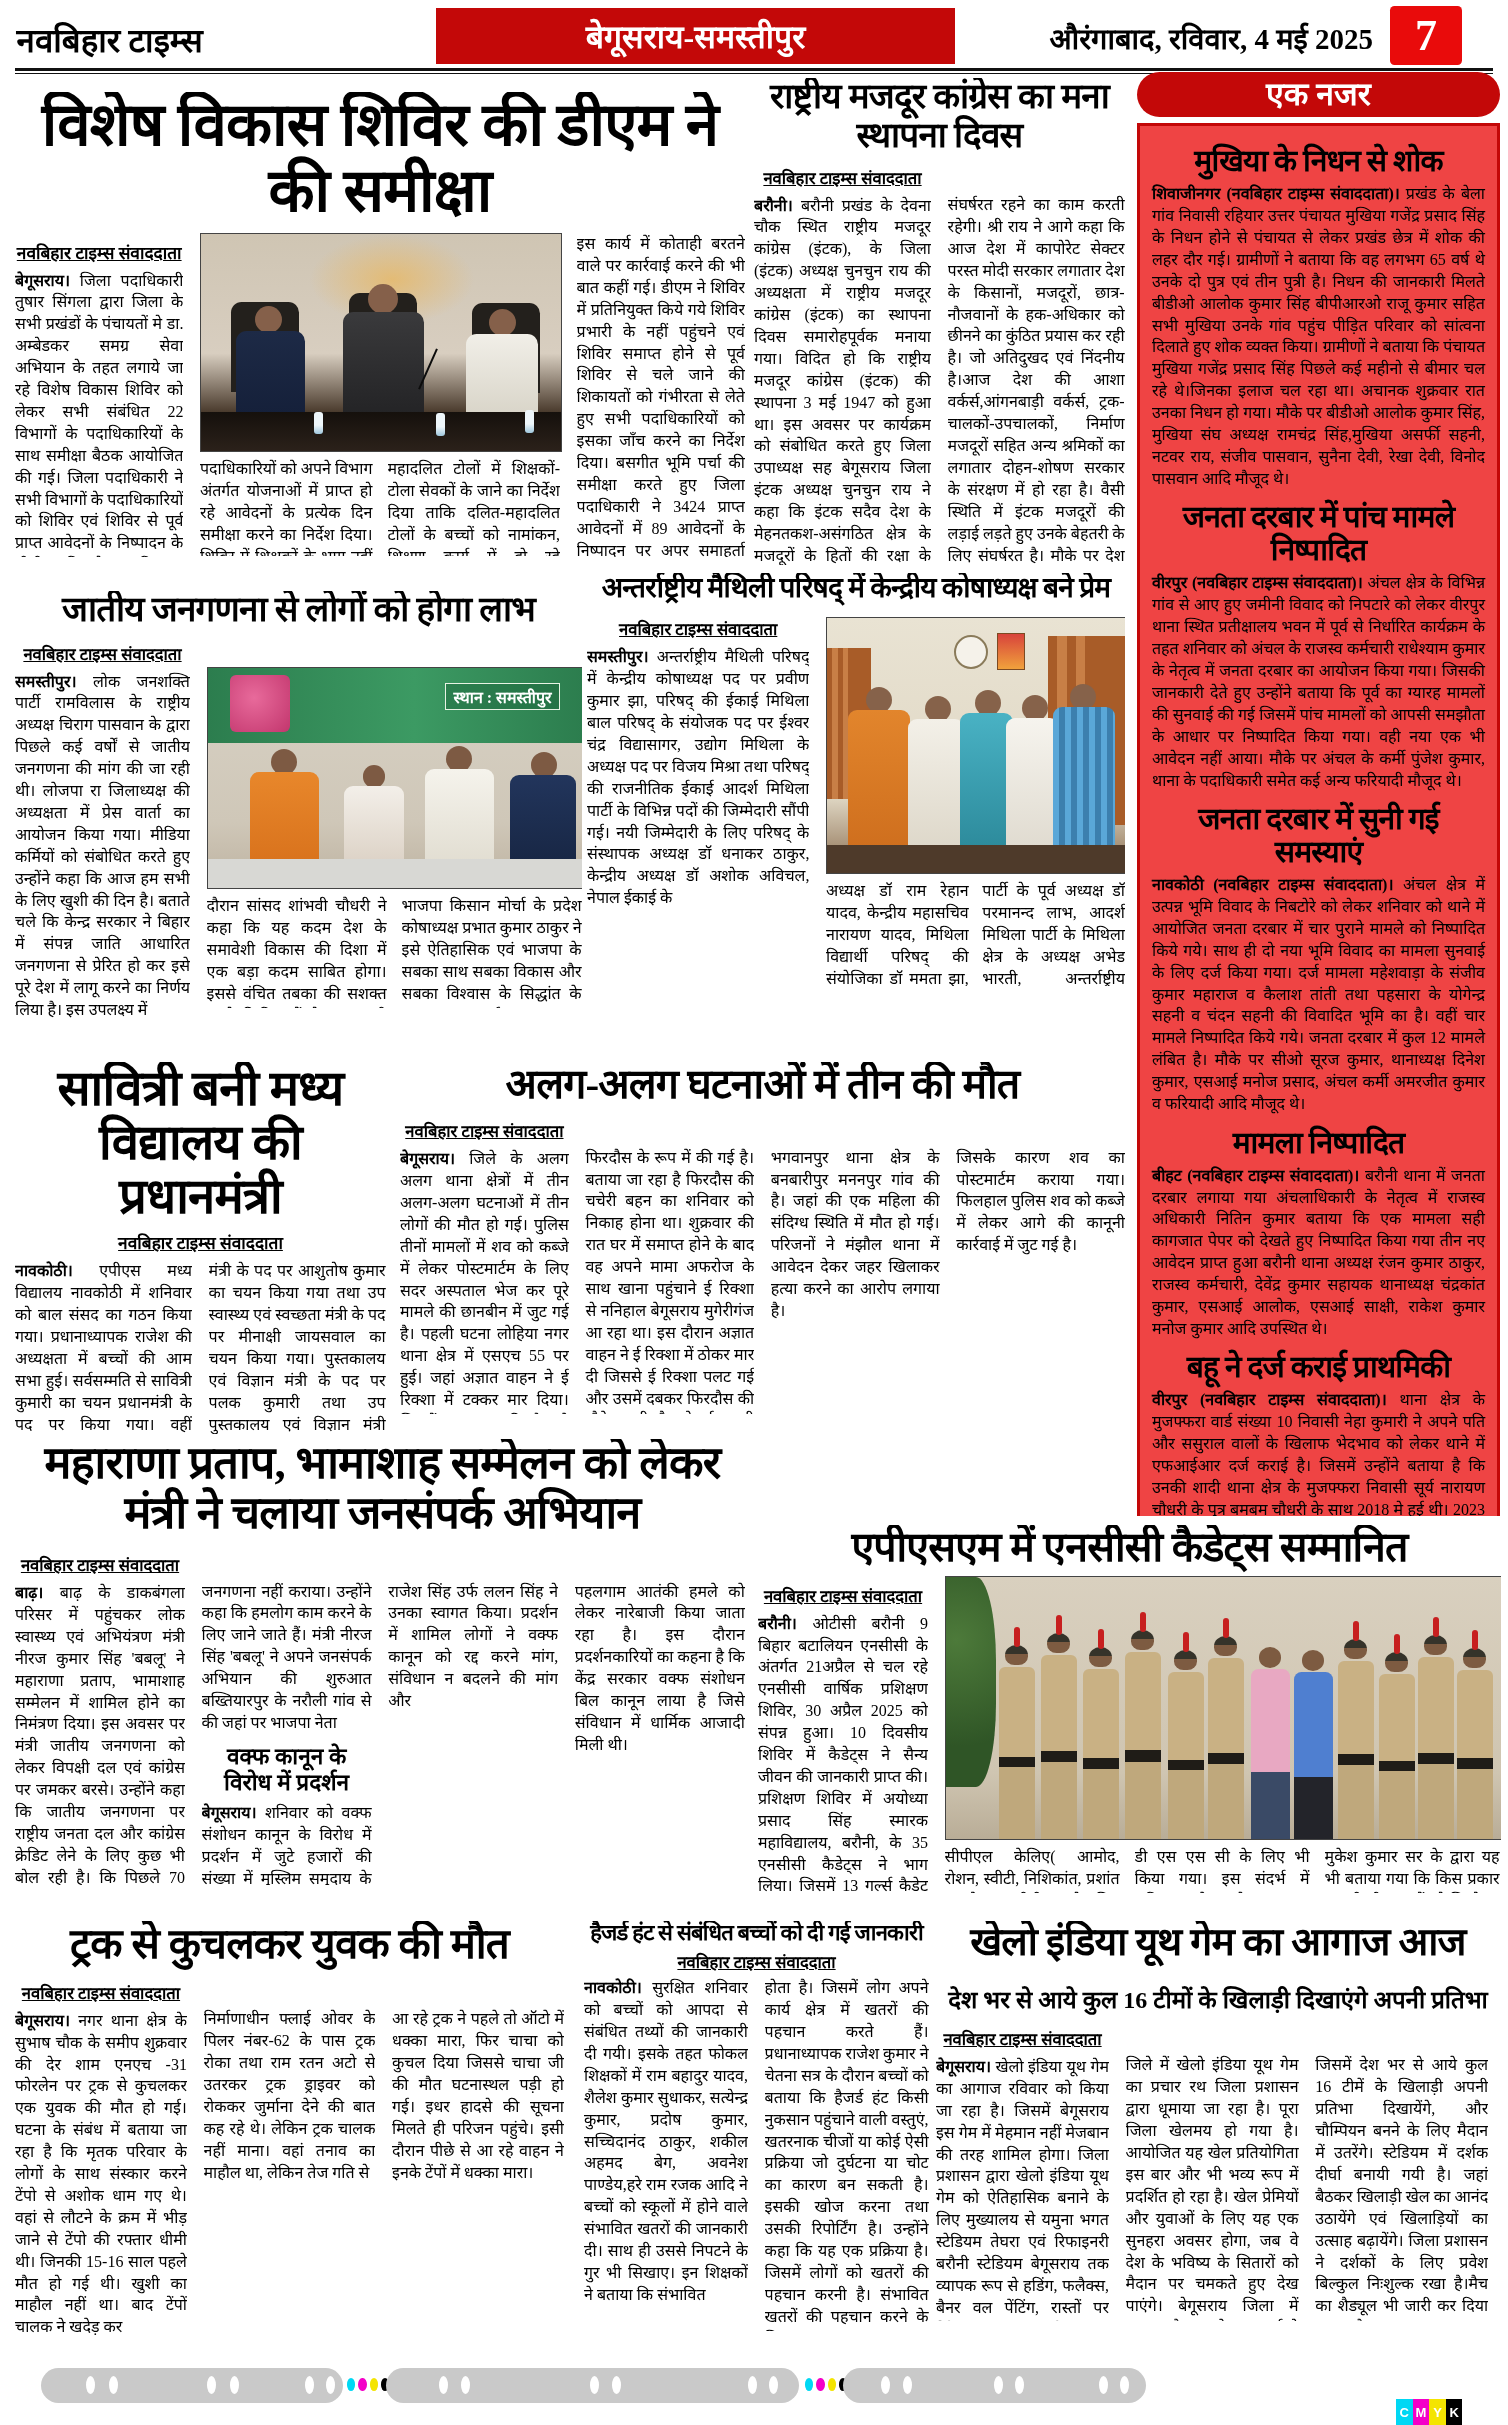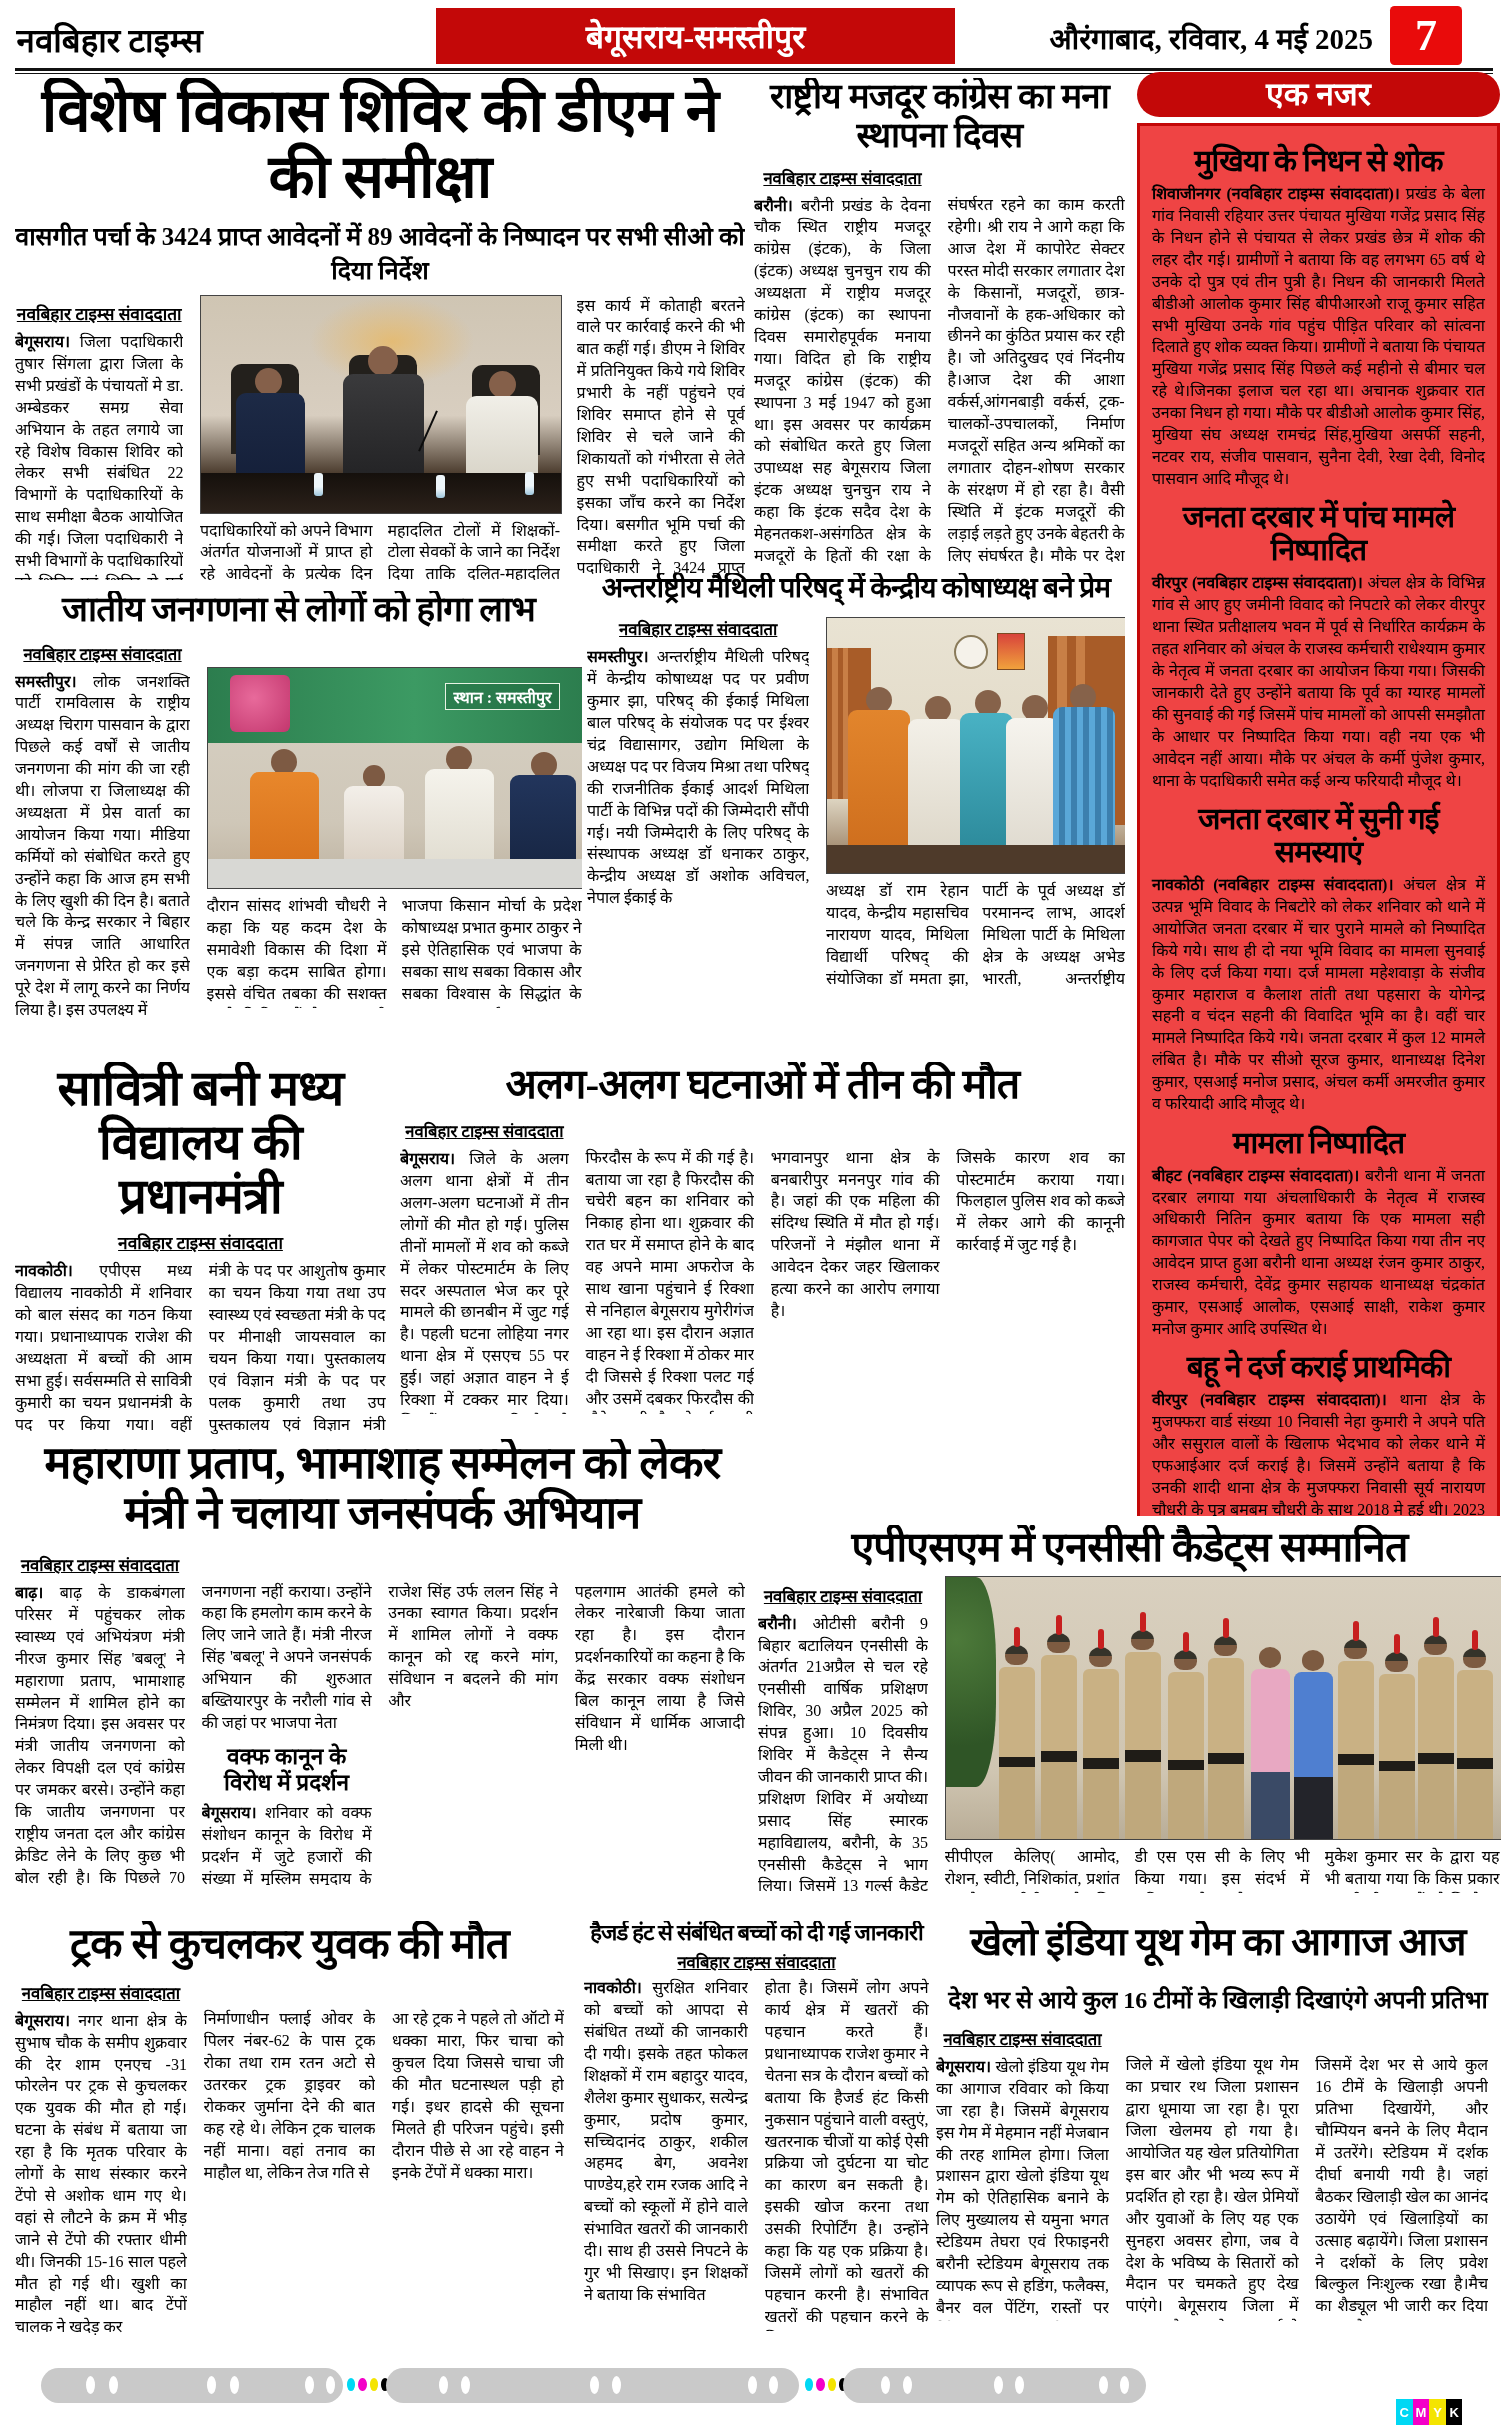--- a/index.html
+++ b/index.html
@@ -73,23 +73,22 @@
 <body>
 
 <div id="page">
 
   <div class="abs mast-title">नवबिहार टाइम्स</div>
   <div class="abs mast-edition">बेगूसराय-समस्तीपुर</div>
   <div class="abs mast-date">औरंगाबाद, रविवार, 4 मई 2025</div>
   <div class="abs mast-page">7</div>
   <div class="abs mast-rule"></div>
 
-  <section class="art" style="left:15px;top:78px;width:730px;height:502px">
+  <section class="art" style="left:15px;top:92px;width:730px;height:502px">
     <h1 class="head" style="font-size:60px">विशेष विकास शिविर की डीएम ने की समीक्षा</h1>
-    <p class="subhead" style="font-size:25px">वासगीत पर्चा के 3424 प्राप्त आवेदनों में 89 आवेदनों के निष्पादन पर सभी सीओ को दिया निर्देश</p>
     <div class="cols" style="margin-top:9px;height:324px">
       <div class="col" style="width:169px">
         <div class="byline">नवबिहार टाइम्स संवाददाता</div>
         <p class="txt"><b class="dl">बेगूसराय।</b> <span>जिला पदाधिकारी तुषार सिंगला द्वारा जिला के सभी प्रखंडों के पंचायतों मे डा. अम्बेडकर समग्र सेवा अभियान के तहत लगाये जा रहे विशेष विकास शिविर को लेकर सभी संबंधित 22 विभागों के पदाधिकारियों के साथ समीक्षा बैठक आयोजित की गई। जिला पदाधिकारी ने सभी विभागों के पदाधिकारियों को शिविर एवं शिविर से पूर्व प्राप्त आवेदनों के निष्पादन के धीमी गति के प्रगति पर नाराजगी जाहिर करते हुए शत-प्रतिशत आवेदनों का निष्पादन करने का निर्देश दिया। सभी विभागों के</span></p>
       </div>
       <div style="width:360px">
         <div class="photo" id="ph1">
           <div class="p1-glow"></div>
           <div class="p1-chair" style="left:30px;top:68px"></div>
           <div class="p1-chair" style="left:148px;top:59px"></div>

